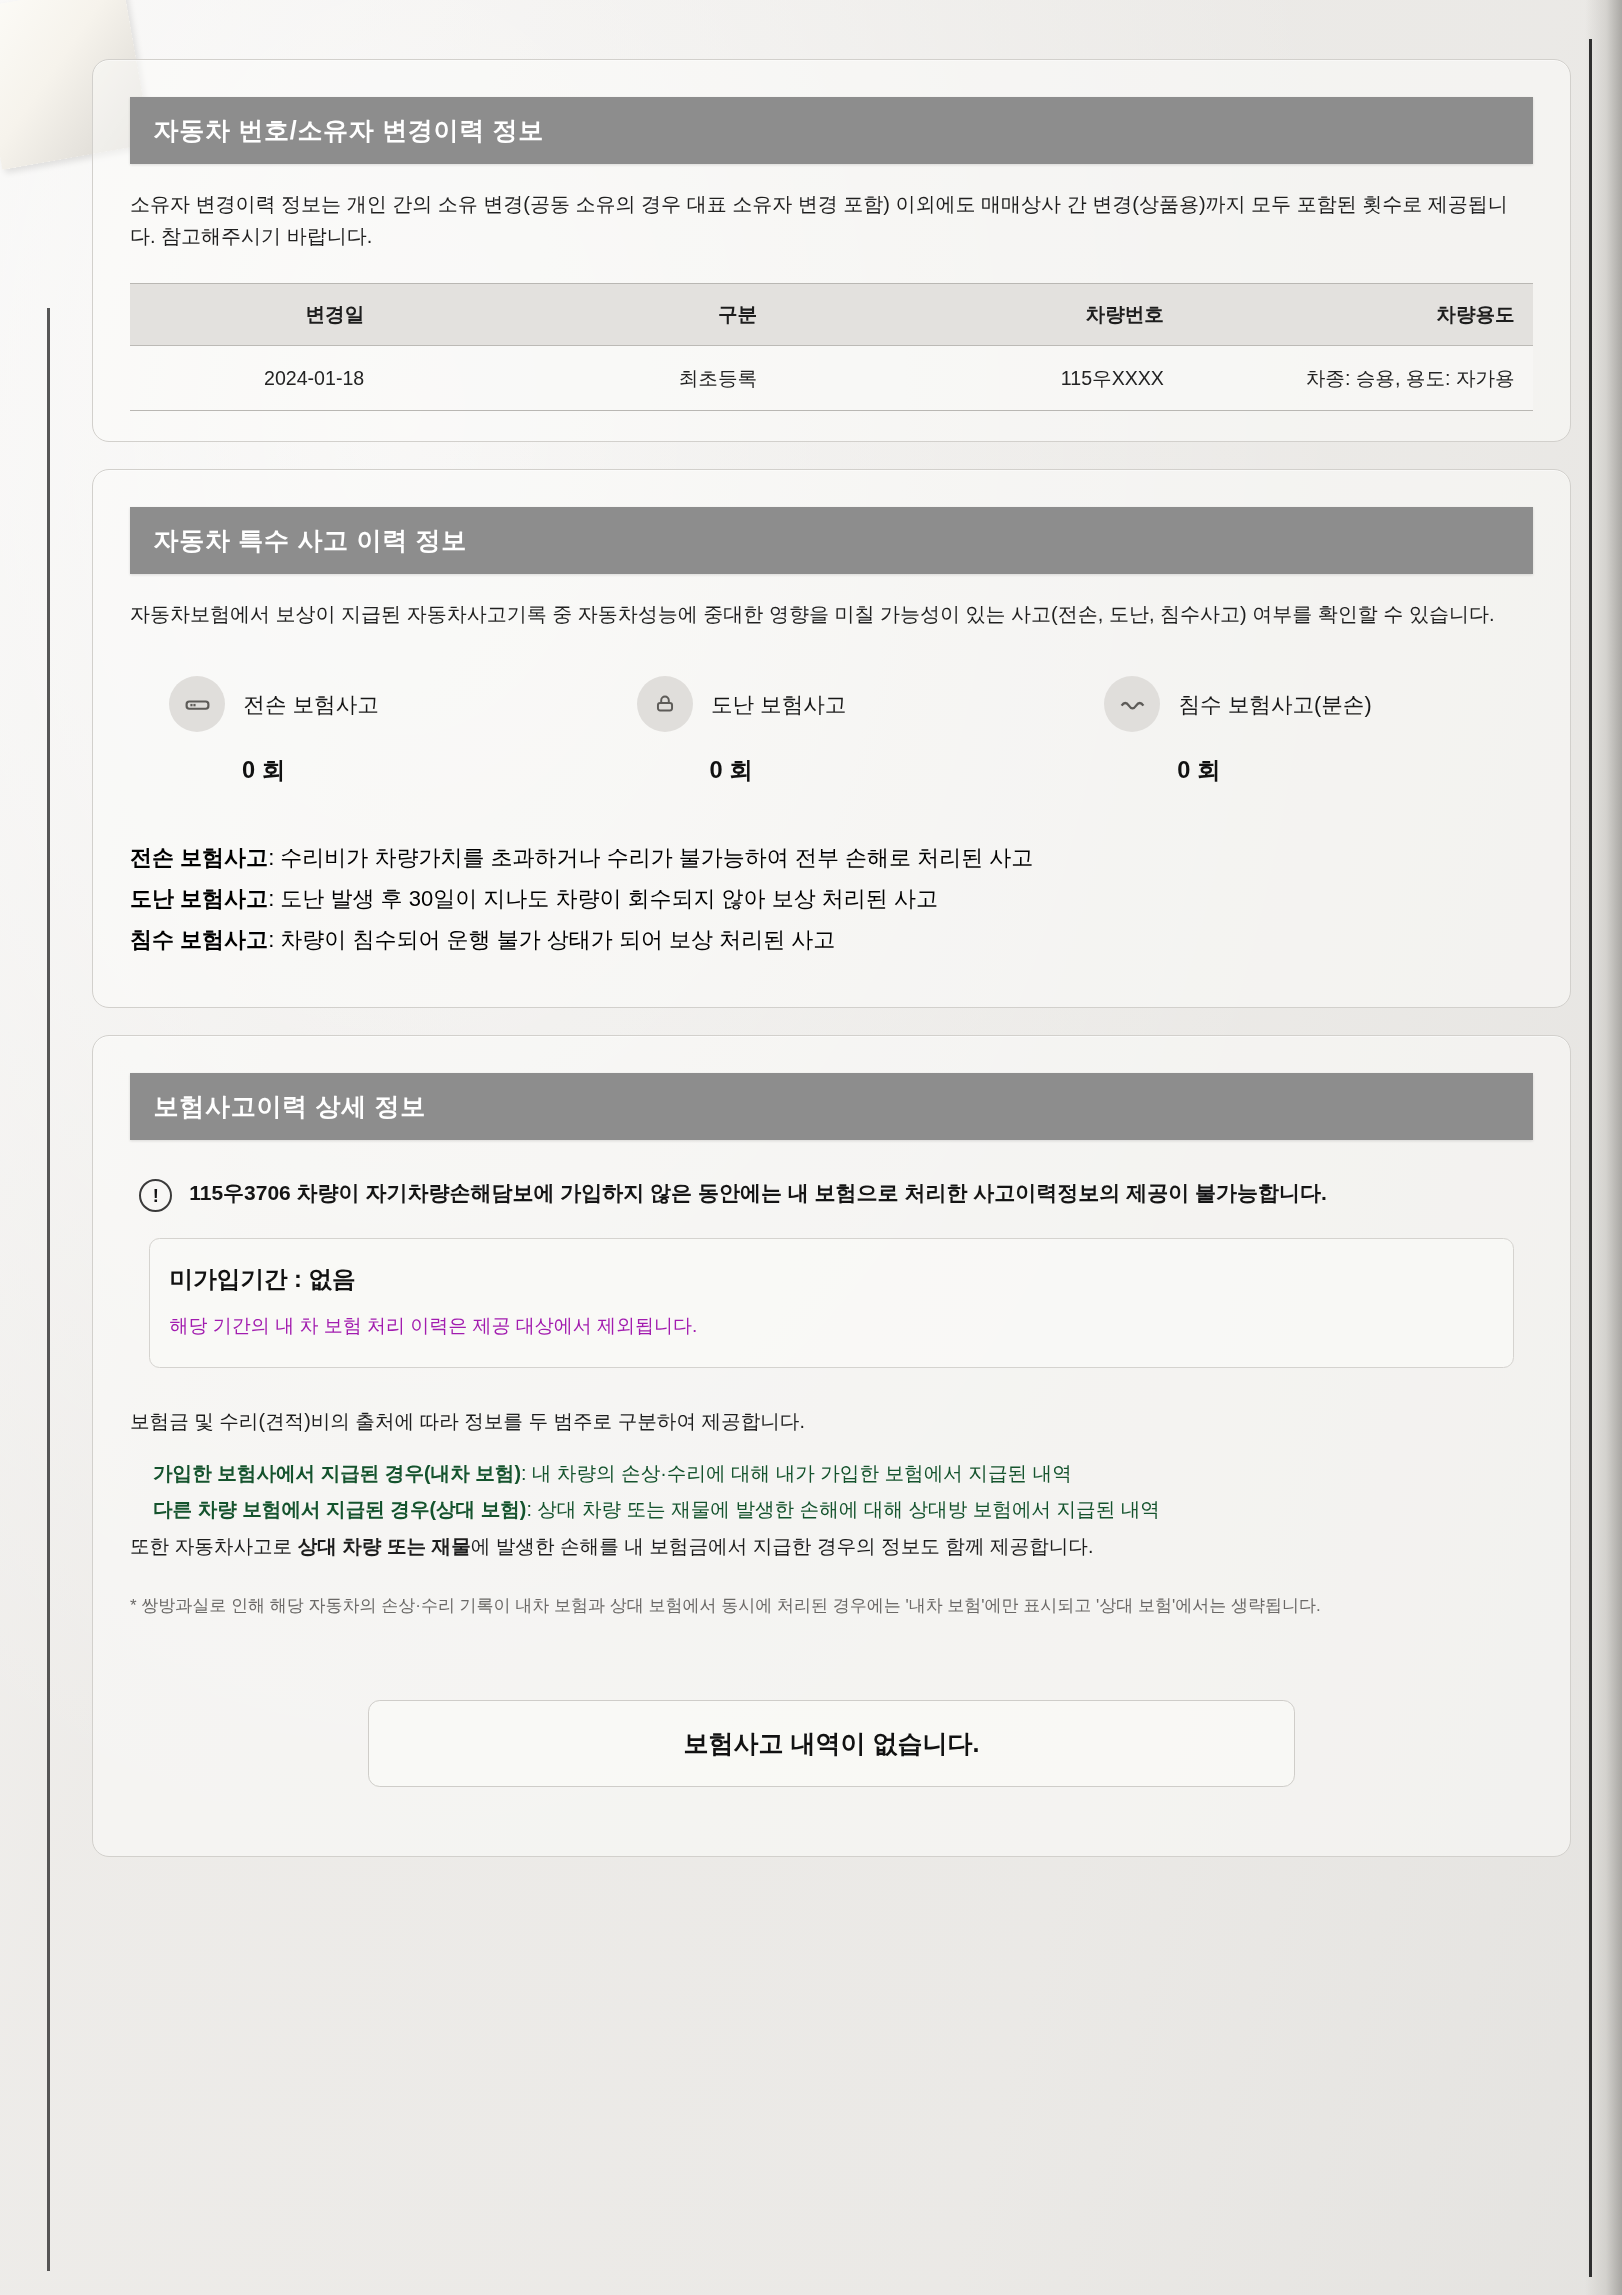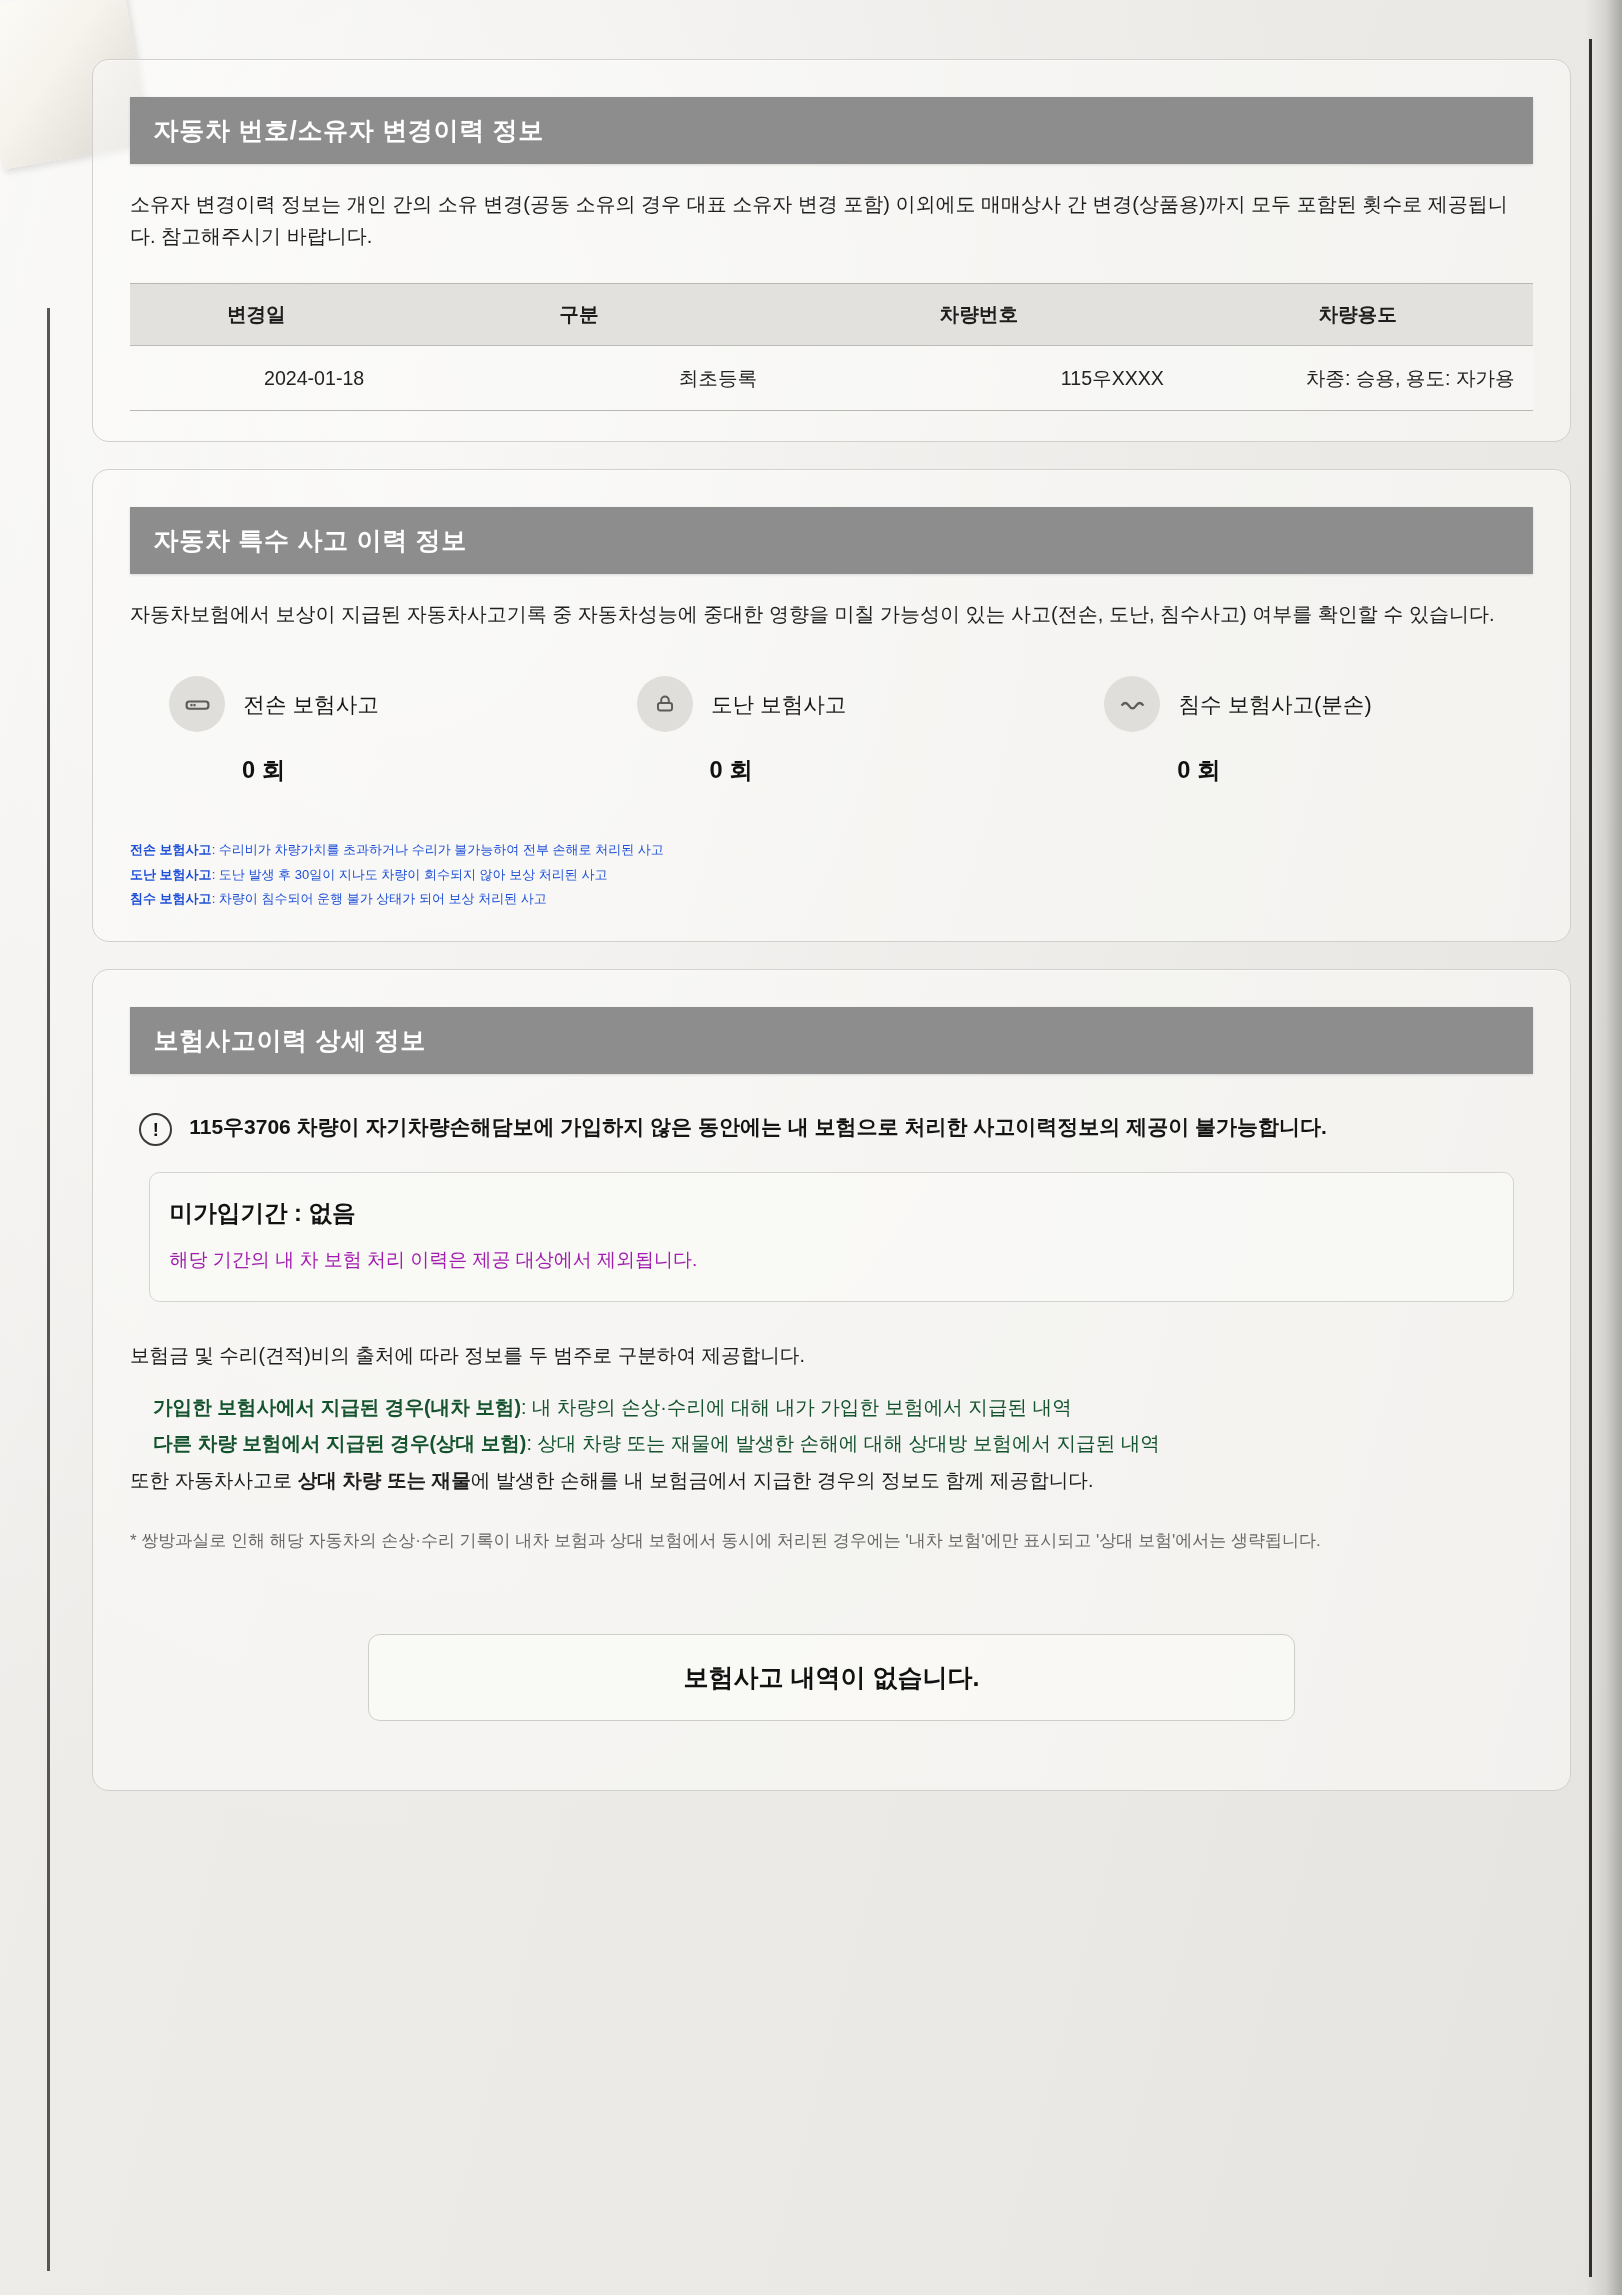--- a/index.html
+++ b/index.html
@@ -102,21 +102,21 @@
     margin: 31px 37px 0 37px;
     border-top: 1.3px solid #b9b7b3;
     border-bottom: 1.3px solid #b9b7b3;
   }
   table.hist {
     width: 100%;
     border-collapse: collapse;
     font-size: 19.6px;
   }
   table.hist th {
-    text-align: center;
+    text-align: right;
     font-weight: bold;
     padding: 17px 18.3px;
     background: #e3e1de;
     border-bottom: 1.3px solid #bcbab6;
     color: #1d1d1d;
     margin-left: 20px;
   }
   table.hist td {
     padding: 18.3px 18.3px;
     color: #232323;
@@ -163,24 +163,24 @@
   }
   .icon-count {
     margin-top: 22px;
     margin-left: 73px;
     font-size: 23.6px;
     font-weight: bold;
     color: #111;
   }
 
   .defs {
-    margin: 52px 37px 0 37px;
-    font-size: 13px;
+    margin: 52px 37px 16px 37px;
+    font-size: 22px;
     line-height: 1.85;
-    color: #1d4ed8;
+    color: #000000;
   }
   .defs b { font-weight: bold; }
 
   
   .notice {
     margin: 29px 37px 0 37px;
     display: flex;
     gap: 17px;
     font-size: 21px;
     line-height: 1.6;

